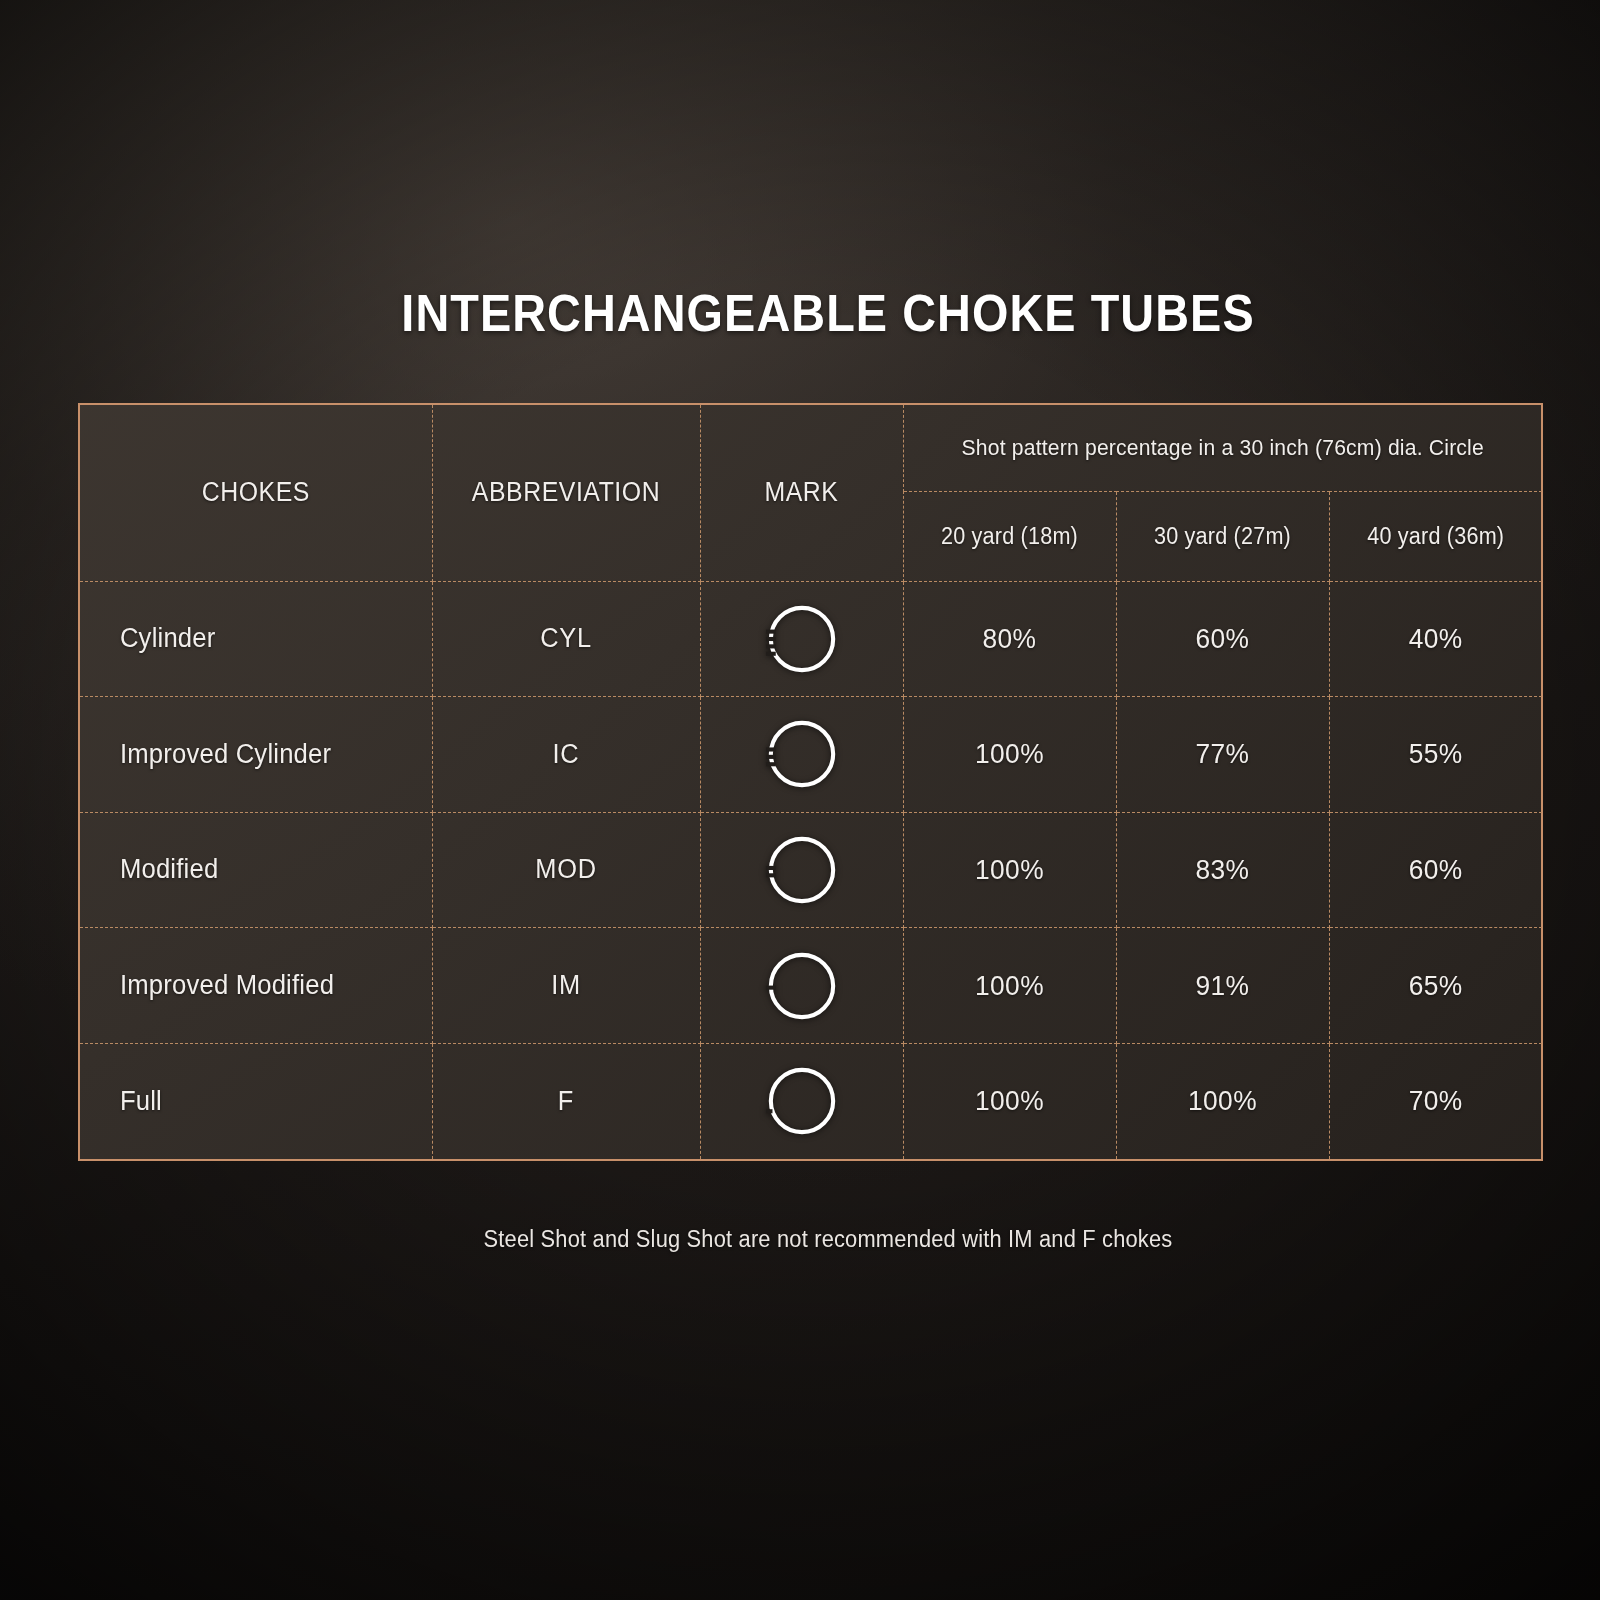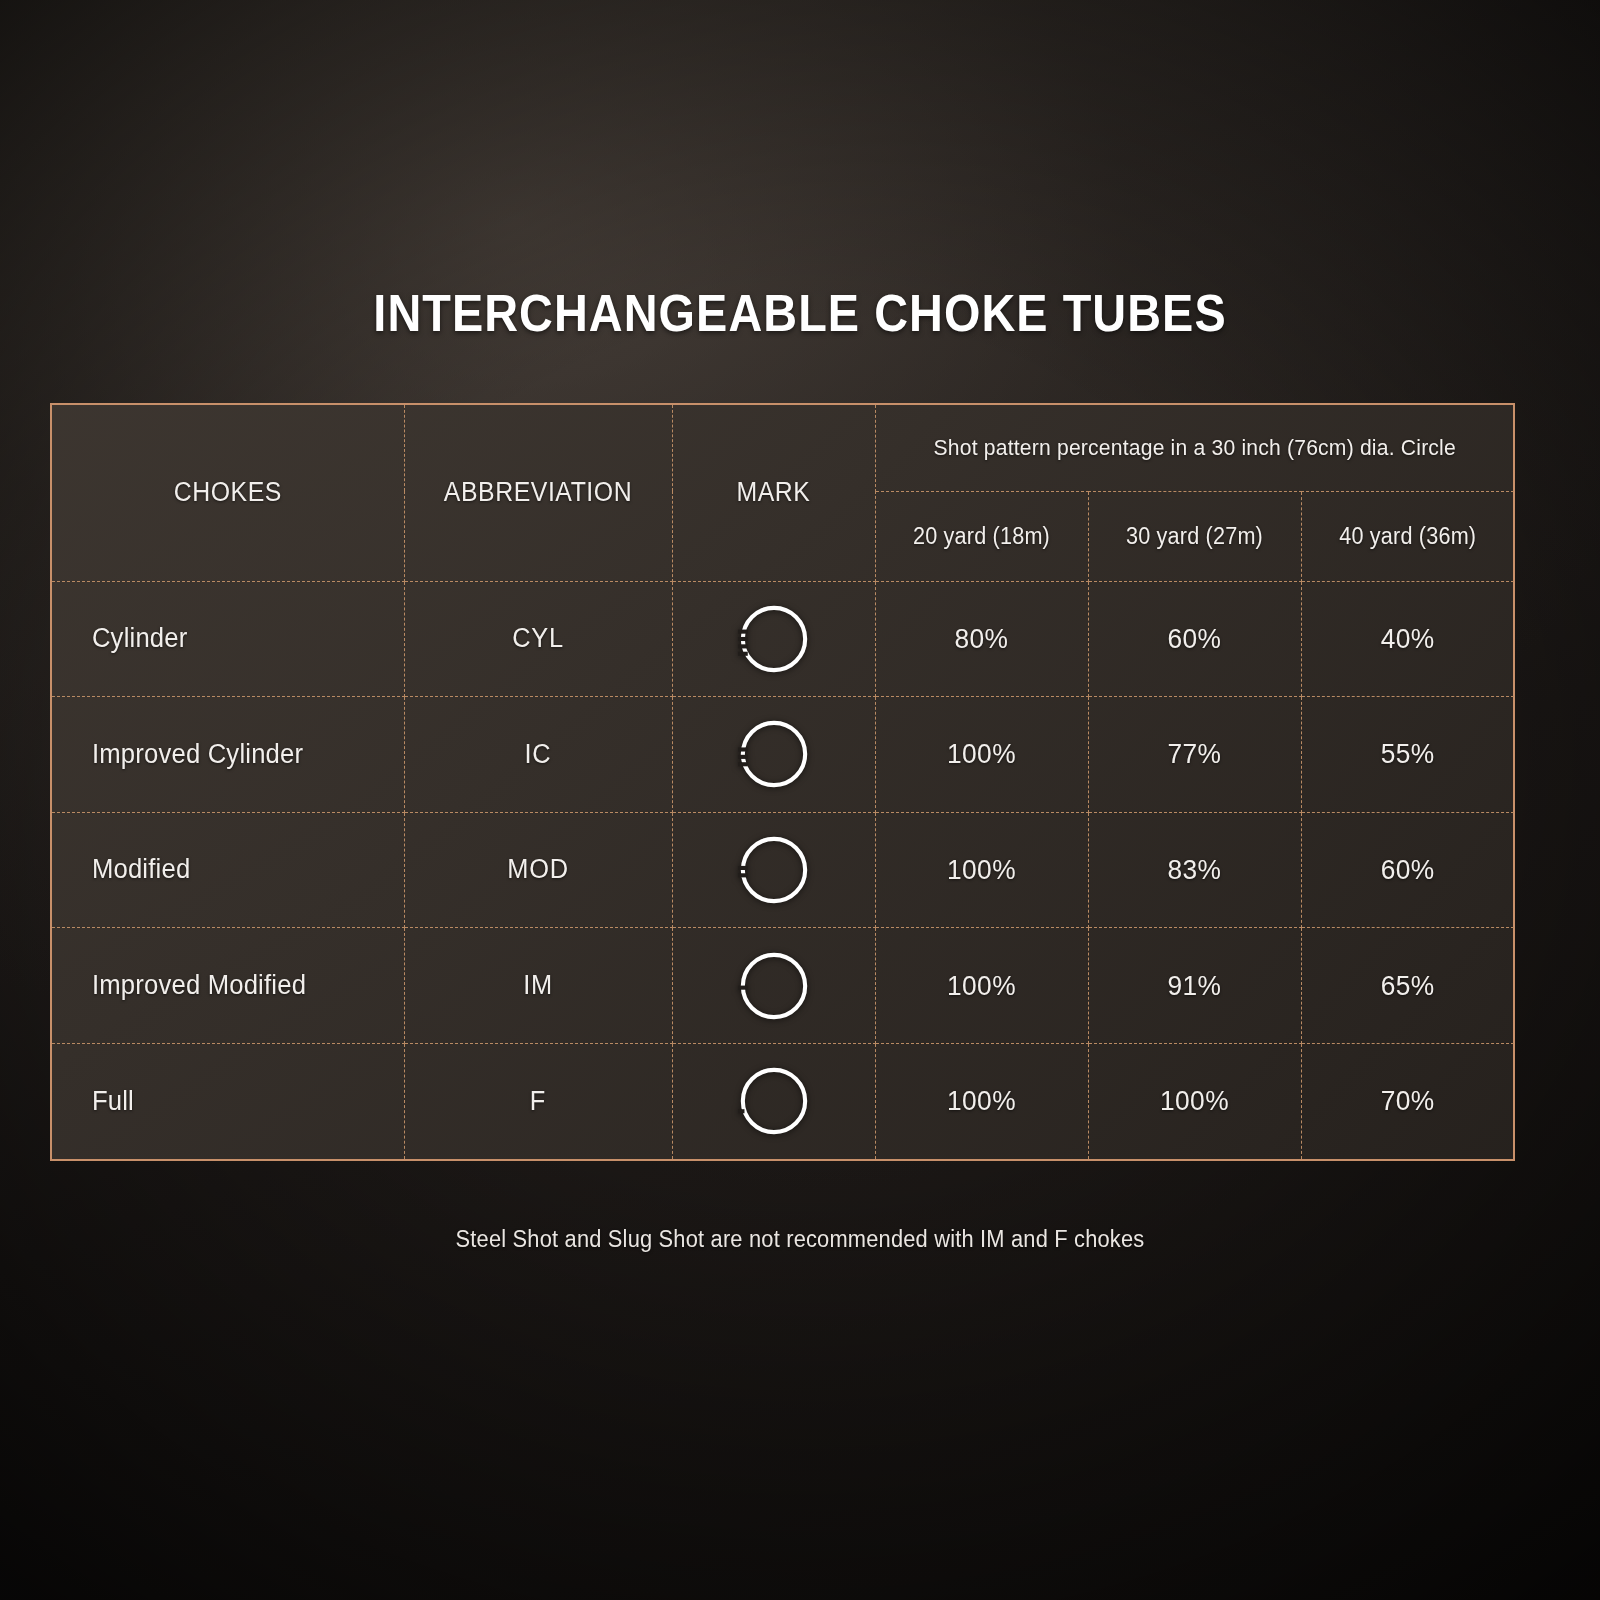--- a/index.html
+++ b/index.html
@@ -27,20 +27,21 @@
   #vignette {
     position: absolute;
     inset: 0;
     background: radial-gradient(ellipse 78% 68% at 50% 46%, rgba(0,0,0,0) 38%, rgba(0,0,0,0.45) 78%, rgba(0,0,0,0.72) 100%);
     pointer-events: none;
   }
 
   #page {
     position: absolute;
     inset: 0;
+    margin-left: 28px;
   }
 
   
   #title {
     position: absolute;
     top: 283px;
     left: 0;
     width: 1600px;
     text-align: center;
     color: #ffffff;

